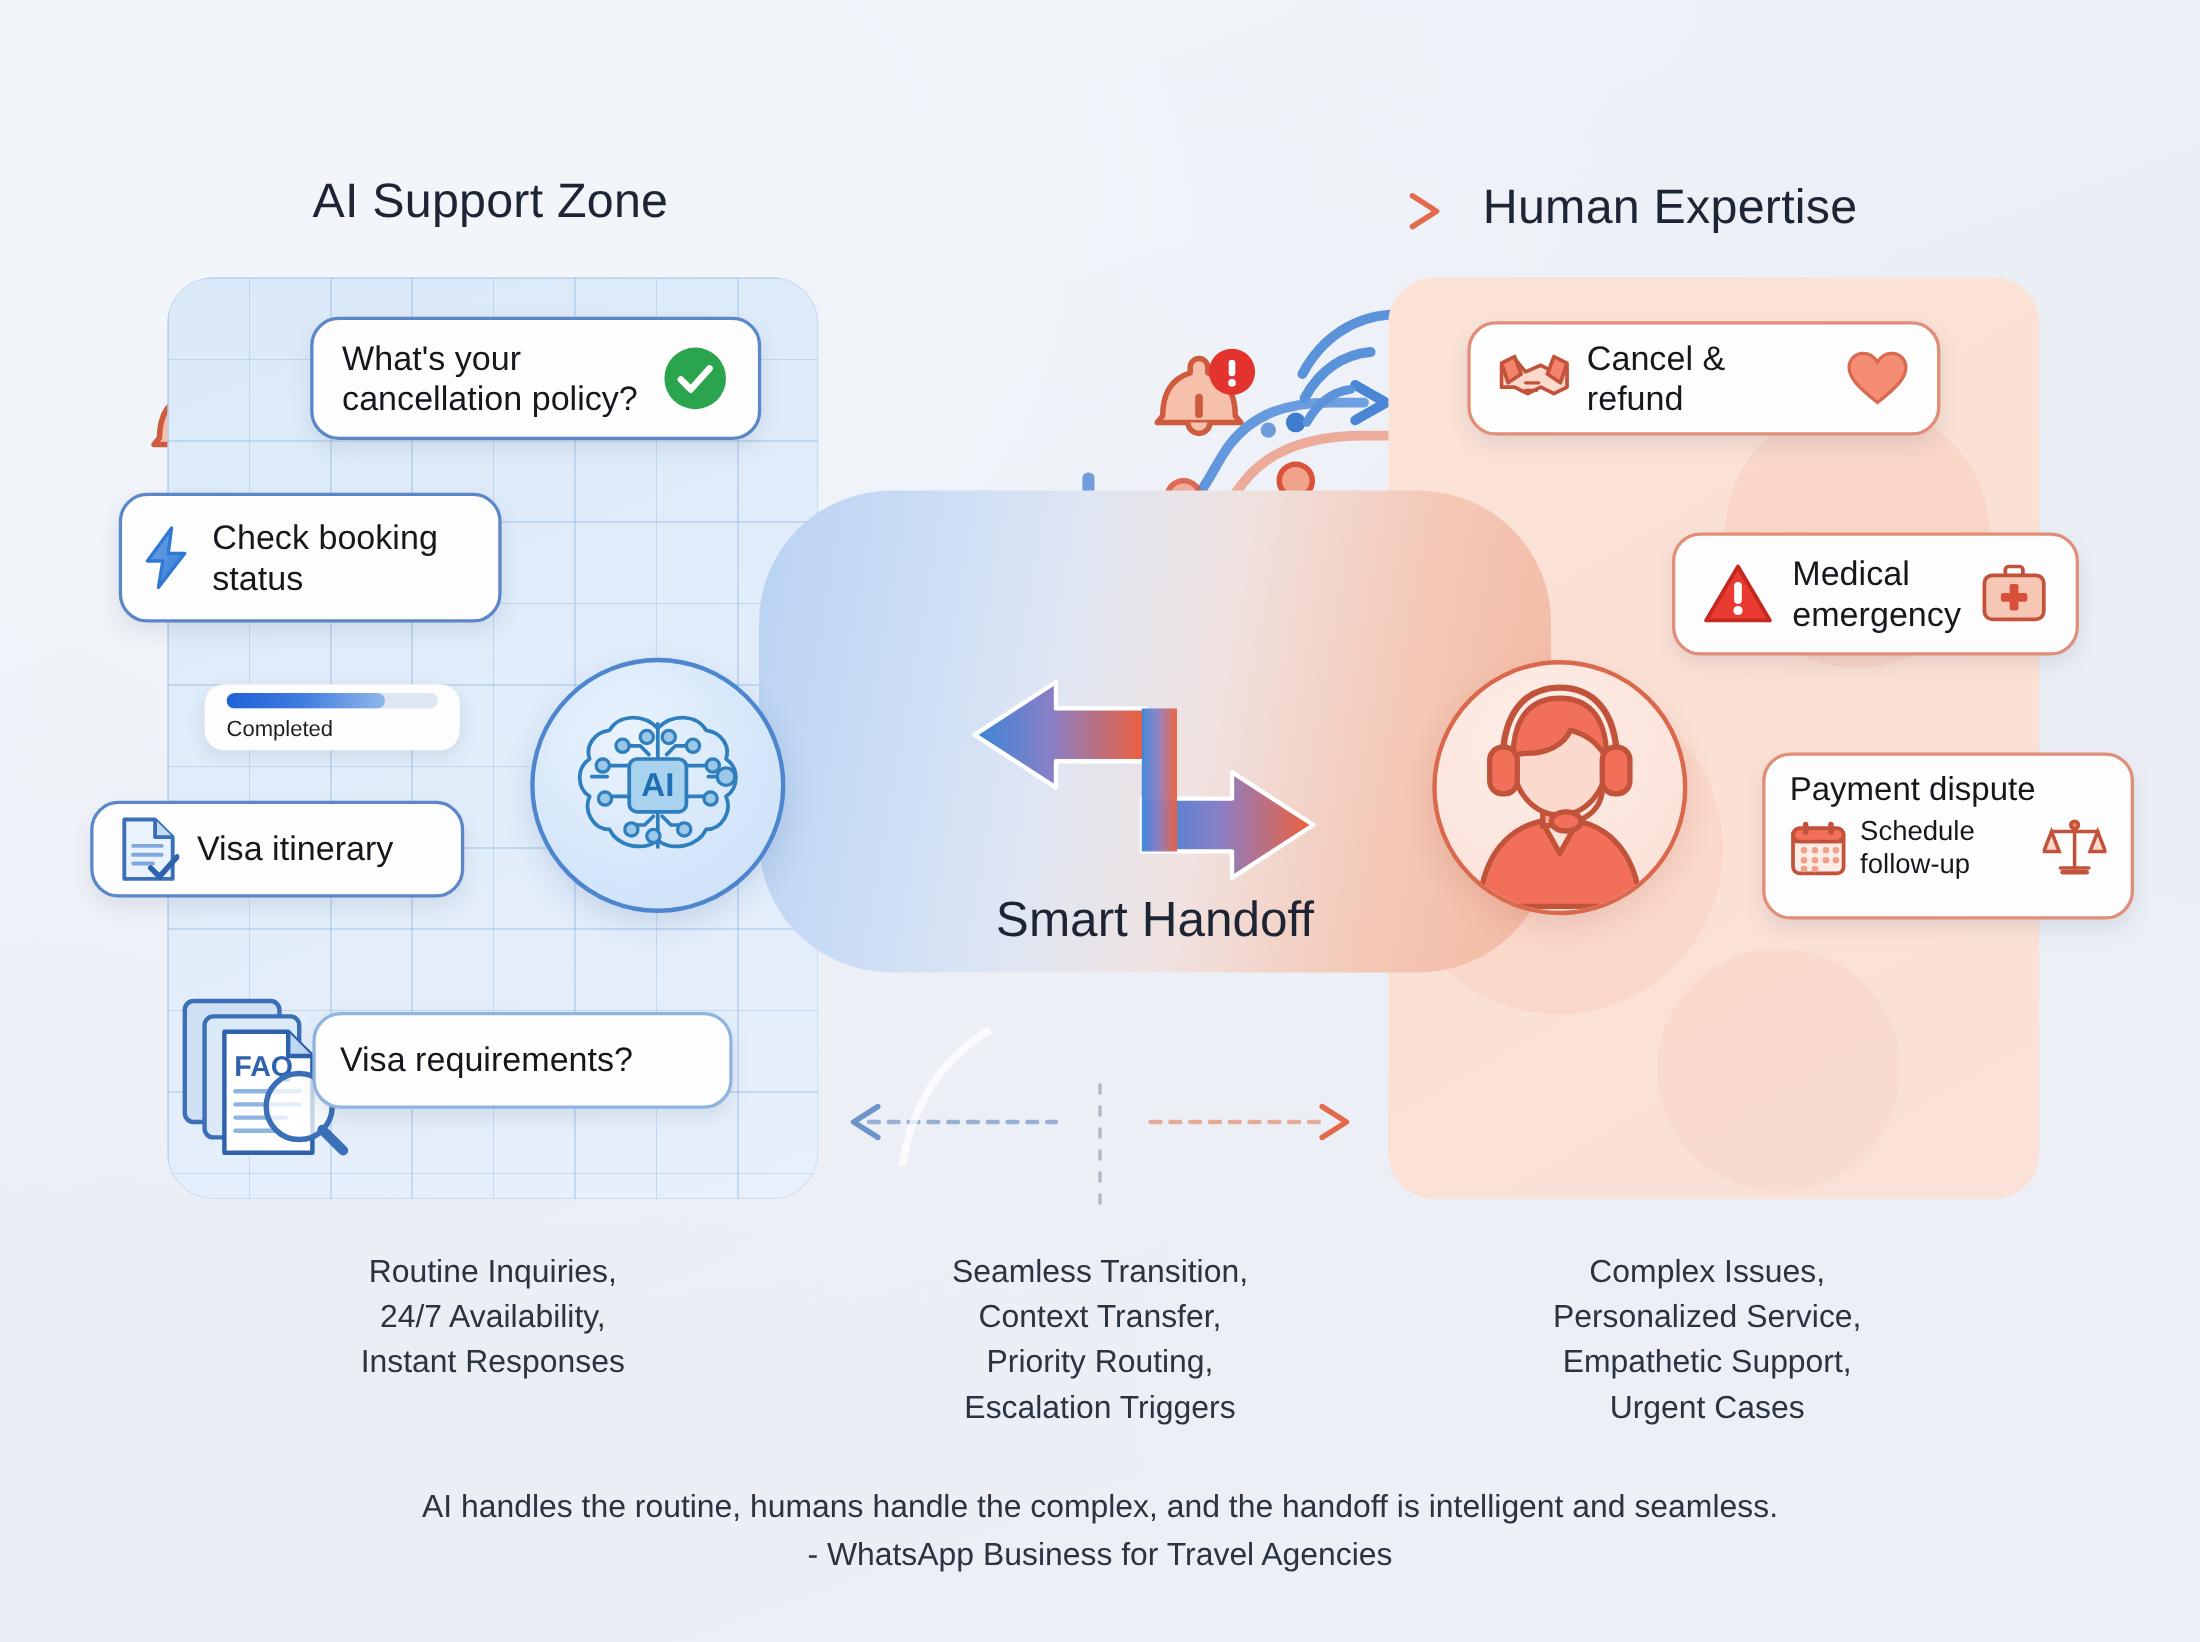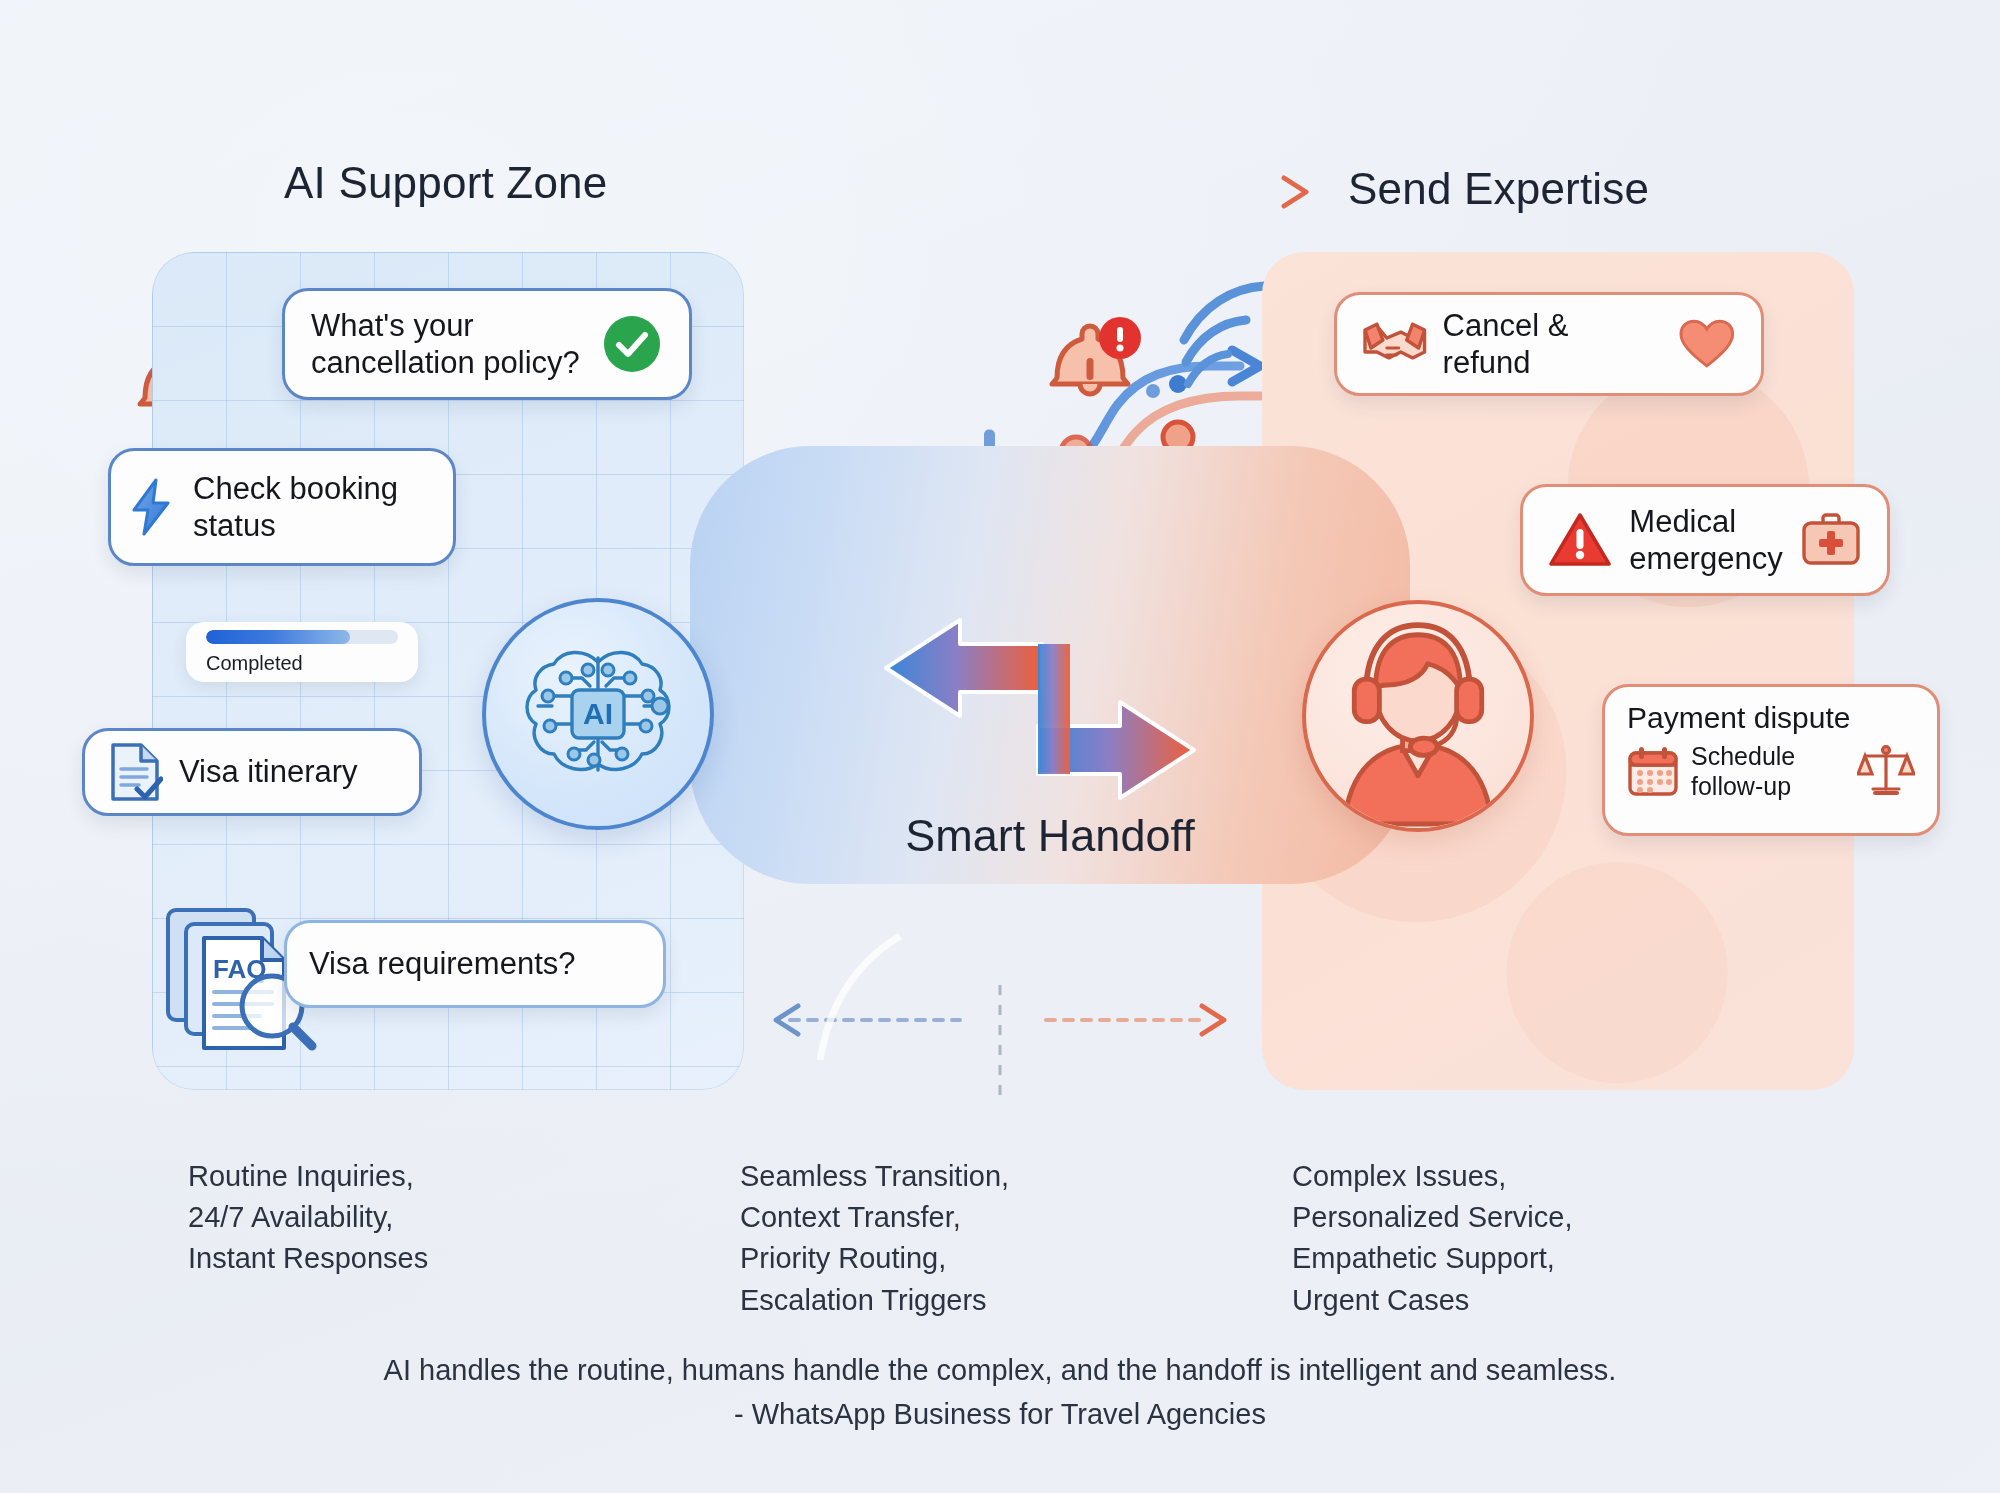--- a/index.html
+++ b/index.html
@@ -141,25 +141,25 @@
   #handoff-label {
     position: absolute;
     left: 690px; top: 810px; width: 720px;
     text-align: center;
     font-size: 45px; color: #1d2433;
   }
 
   
   .caption {
     position: absolute;
+    text-align: center;
     font-size: 29px;
     line-height: 1.42;
     color: #2b3240;
     white-space: pre-line;
-    margin-top: 20px;
   }
   #cap-left   { left: 188px;  top: 1136px; width: 520px; }
   #cap-center { left: 740px;  top: 1136px; width: 520px; }
   #cap-right  { left: 1292px; top: 1136px; width: 520px; }
 
   #footer {
     position: absolute;
     left: 0; top: 1348px; width: 2000px;
     text-align: center;
     font-size: 29px;
@@ -304,21 +304,21 @@
 
   <svg class="svg-abs" width="2000" height="1493">
     <g fill="none" stroke="#5a93da" stroke-width="8" stroke-linecap="round">
       <path d="M1188 384 C1198 366 1212 356 1228 354"></path>
       <path d="M1186 362 C1200 336 1222 322 1246 320" stroke-width="9"></path>
       <path d="M1184 340 C1202 306 1232 288 1264 286" stroke-width="9"></path>
     </g>
   </svg>
 
   <div class="zone-title" id="title-ai">AI Support Zone</div>
-  <div class="zone-title" id="title-human">Send Expertise</div>
+  <div class="zone-title" id="title-human">Human Expertise</div>
 
   <div class="panel" id="panel-ai"></div>
   <div class="panel" id="panel-human"></div>
 
   <div id="handoff-blob"></div>
 
   <div class="bubble blue" id="b-cancel">
     <div class="txt">What's your
 cancellation policy?</div>
     <svg width="62" height="62" viewBox="0 0 62 62">

